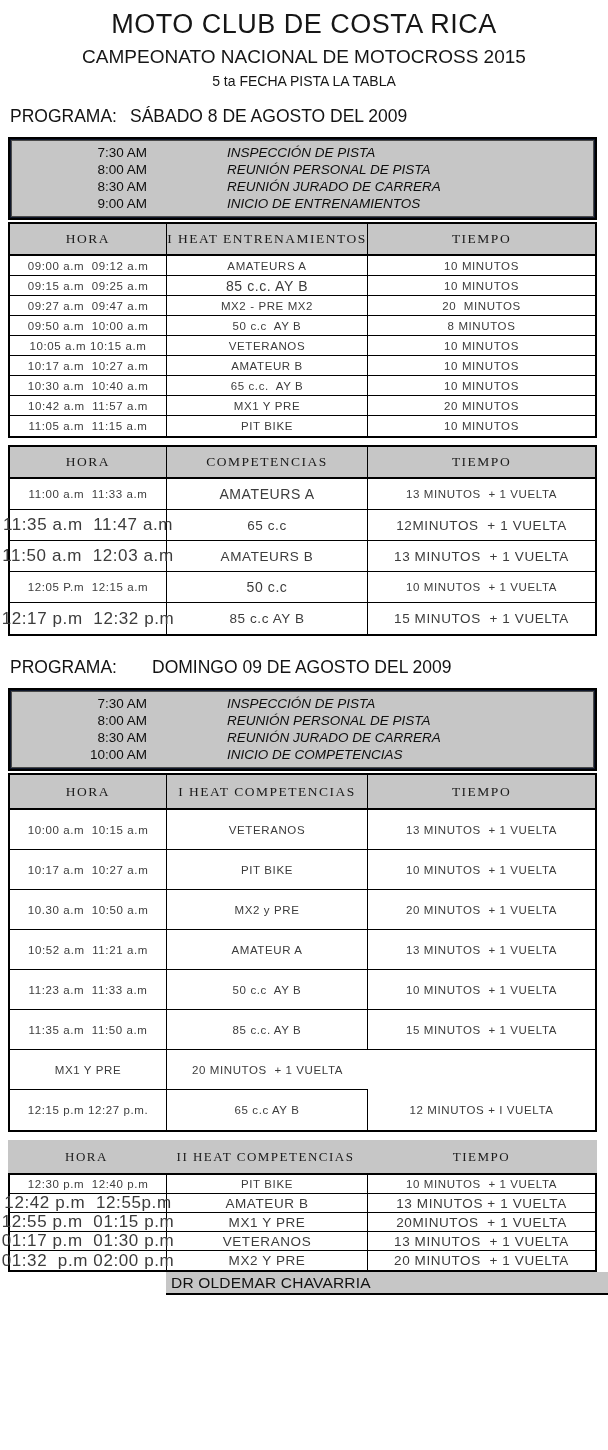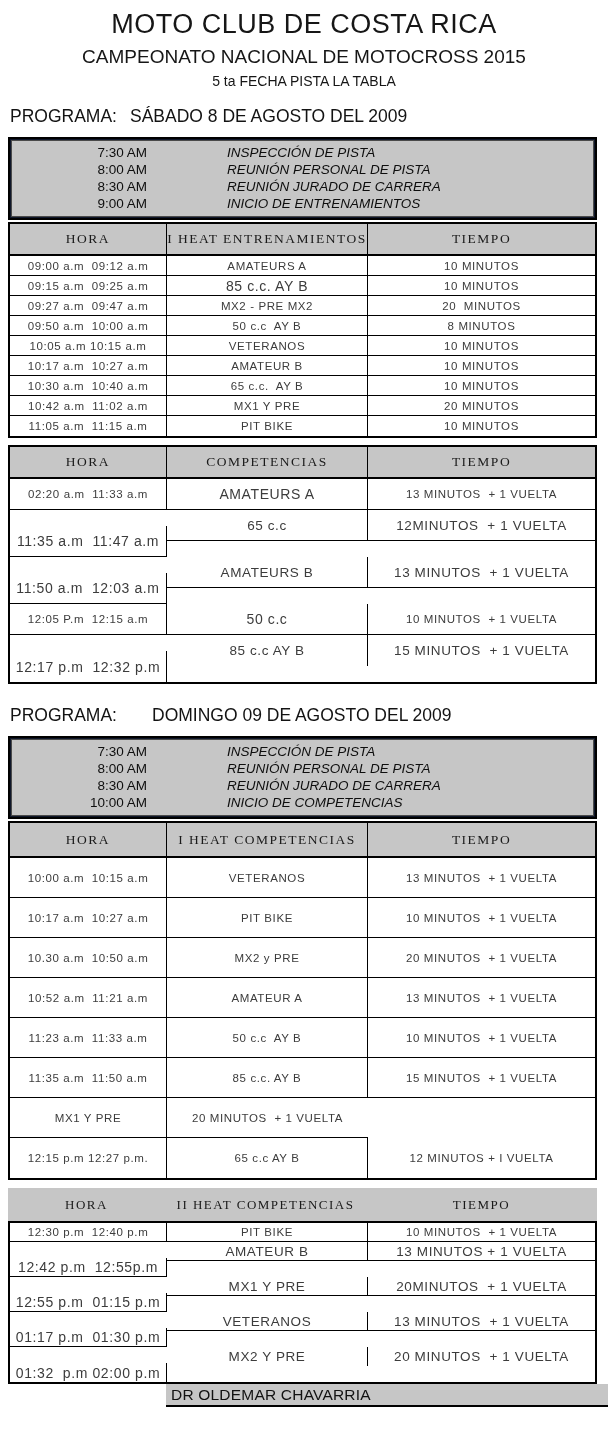--- a/index.html
+++ b/index.html
@@ -45,21 +45,21 @@
   .tbl-b .row > div{height:31px;}
   .tbl-c .row > div{height:40px;}
   .tbl-d .row > div{height:19px;}
   .tbl-a .head > div,.tbl-b .head > div{height:32px;}
   .tbl-c .head > div{height:35px;}
   .tbl-b{margin-top:7px;}
   .tbl-b .c-cat{font-size:14px;}
   .tbl-c{margin-top:2px;}
   .tbl-d{margin-top:0;}
 
-  .row.big .c-hora{font-size:14px;margin-top:16px;}
+  .row.big .c-hora{font-size:17px;}
   .row.big .c-cat{font-size:13.5px;}
   .row.big .c-tiempo{font-size:13.5px;}
   .row.bigcat .c-cat{font-size:14px;}
 
   
   .bar-head{
     margin-top:8px;background:#c6c6c6;height:33px;
     display:grid;grid-template-columns:157px 201px 1fr;
   }
   .bar-head > div{
@@ -155,41 +155,41 @@
         <div class="c c-tiempo">10 MINUTOS</div>
       </div>
 
       <div class="row">
         <div class="c c-hora">10:30 a.m  10:40 a.m</div>
         <div class="c c-cat">65 c.c.  AY B</div>
         <div class="c c-tiempo">10 MINUTOS</div>
       </div>
 
       <div class="row">
-        <div class="c c-hora">10:42 a.m  11:02 a.m</div>
+        <div class="c c-hora">10:42 a.m  11:57 a.m</div>
         <div class="c c-cat">MX1 Y PRE</div>
         <div class="c c-tiempo">20 MINUTOS</div>
       </div>
 
       <div class="row">
         <div class="c c-hora">11:05 a.m  11:15 a.m</div>
         <div class="c c-cat">PIT BIKE</div>
         <div class="c c-tiempo">10 MINUTOS</div>
       </div>
     </div>
 
   <div class="block gtab tbl-b">
     <div class="row head">
       <div>HORA</div>
       <div>COMPETENCIAS</div>
       <div>TIEMPO</div>
     </div>
 
       <div class="row">
-        <div class="c c-hora">02:20 a.m  11:33 a.m</div>
+        <div class="c c-hora">11:00 a.m  11:33 a.m</div>
         <div class="c c-cat">AMATEURS A</div>
         <div class="c c-tiempo">13 MINUTOS  + 1 VUELTA</div>
       </div>
 
       <div class="row big">
         <div class="c c-hora">11:35 a.m  11:47 a.m</div>
         <div class="c c-cat">65 c.c</div>
         <div class="c c-tiempo">12MINUTOS  + 1 VUELTA</div>
       </div>
 

